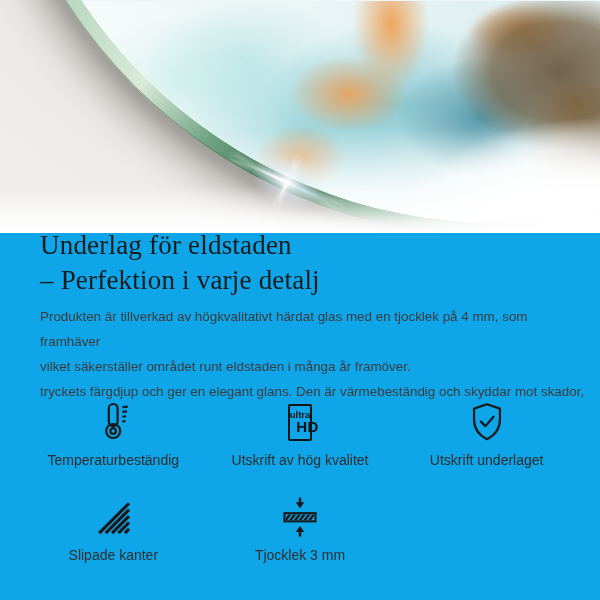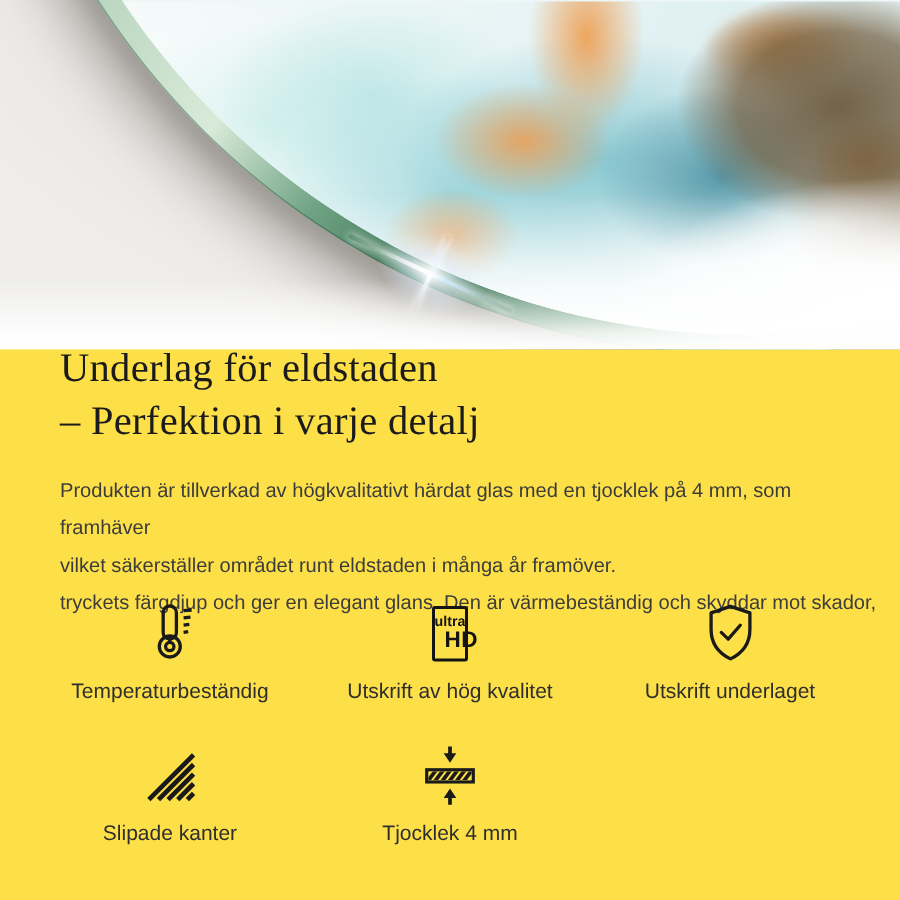--- a/index.html
+++ b/index.html
@@ -1,18 +1,18 @@
 <!DOCTYPE html>
 <html><head>
 <meta charset="utf-8">
 <style>
   * { margin: 0; padding: 0; box-sizing: border-box; }
   html, body { width: 600px; height: 600px; background: #ffffff; overflow: hidden;
     font-family: "Liberation Sans", "DejaVu Sans", sans-serif; }
-  .page { position: relative; width: 600px; height: 600px; background: #fde047; }
+  .page { position: relative; width: 600px; height: 600px; background: #0ea5e9; }
 
   
   .hero { position: absolute; left: 0; top: 0; width: 600px; height: 233px; overflow: hidden; }
   .hero-bg { position: absolute; inset: 0;
     background: radial-gradient(95% 140% at 78% -25%, #ffffff 0%, #f6f5f3 50%, #e9e7e4 76%, #efeeec 100%); }
 
   
   .glass-outer { position: absolute; left: -17px; top: -793px; width: 1030px; height: 1030px;
     border-radius: 50%;
     background: linear-gradient(128deg, #b9d6bf 38%, #d9ead9 46%, #6fa383 52%, #3c7254 58%, #5e9373 64%, #8fbf9e 70%, #c2dcc6 78%);
@@ -62,21 +62,21 @@
 
   .hero-fade { position: absolute; inset: 0; pointer-events: none;
     background:
       radial-gradient(280px 160px at 100% 100%, rgba(255,255,255,0.95) 20%, rgba(255,255,255,0) 72%),
       linear-gradient(to bottom, rgba(255,255,255,0) 80%, rgba(255,255,255,0.85) 95%, #ffffff 100%); }
 
   
   .title { position: absolute; left: 40px; top: 228px; right: 30px;
     font-family: "Liberation Serif", "DejaVu Serif", serif;
     font-size: 27px; line-height: 35px; font-weight: 400; color: #1b1b1b; letter-spacing: 0.2px; }
-  .desc { position: absolute; left: 40px; top: 314px; width: 545px;
+  .desc { position: absolute; left: 40px; top: 304px; width: 545px;
     font-size: 13.4px; line-height: 25px; color: #3c3c3c; }
 
   
   .features { position: absolute; left: 20px; top: 398px; width: 560px;
     display: grid; grid-template-columns: 1fr 1fr 1fr; row-gap: 26px; }
   .feature { display: flex; flex-direction: column; align-items: center; }
   .ficon { height: 48px; display: flex; align-items: center; justify-content: center; color: #1a1a1a; }
   .flabel { margin-top: 8px; font-size: 14px; color: #2e2e2e; text-align: center; line-height: 13px; }
   svg.icon { stroke: #1a1a1a; fill: none; }
 
@@ -180,17 +180,17 @@
             <line x1="22" y1="30" x2="31" y2="18"></line>
             <line x1="27" y1="30" x2="36" y2="18"></line>
             <line x1="32" y1="30" x2="41" y2="18"></line>
           </g>
           <line x1="24" y1="3.8" x2="24" y2="9.5" stroke-width="2.6"></line>
           <path d="M19.6 8.6 H28.4 L24 15.2 Z" fill="#1a1a1a" stroke="none"></path>
           <line x1="24" y1="44.4" x2="24" y2="38.7" stroke-width="2.6"></line>
           <path d="M19.6 39.6 H28.4 L24 33 Z" fill="#1a1a1a" stroke="none"></path>
         </svg>
       </div>
-      <div class="flabel">Tjocklek 4 mm</div>
+      <div class="flabel">Tjocklek 3 mm</div>
     </div>
 
   </div>
 </div>
 
 </body></html>

